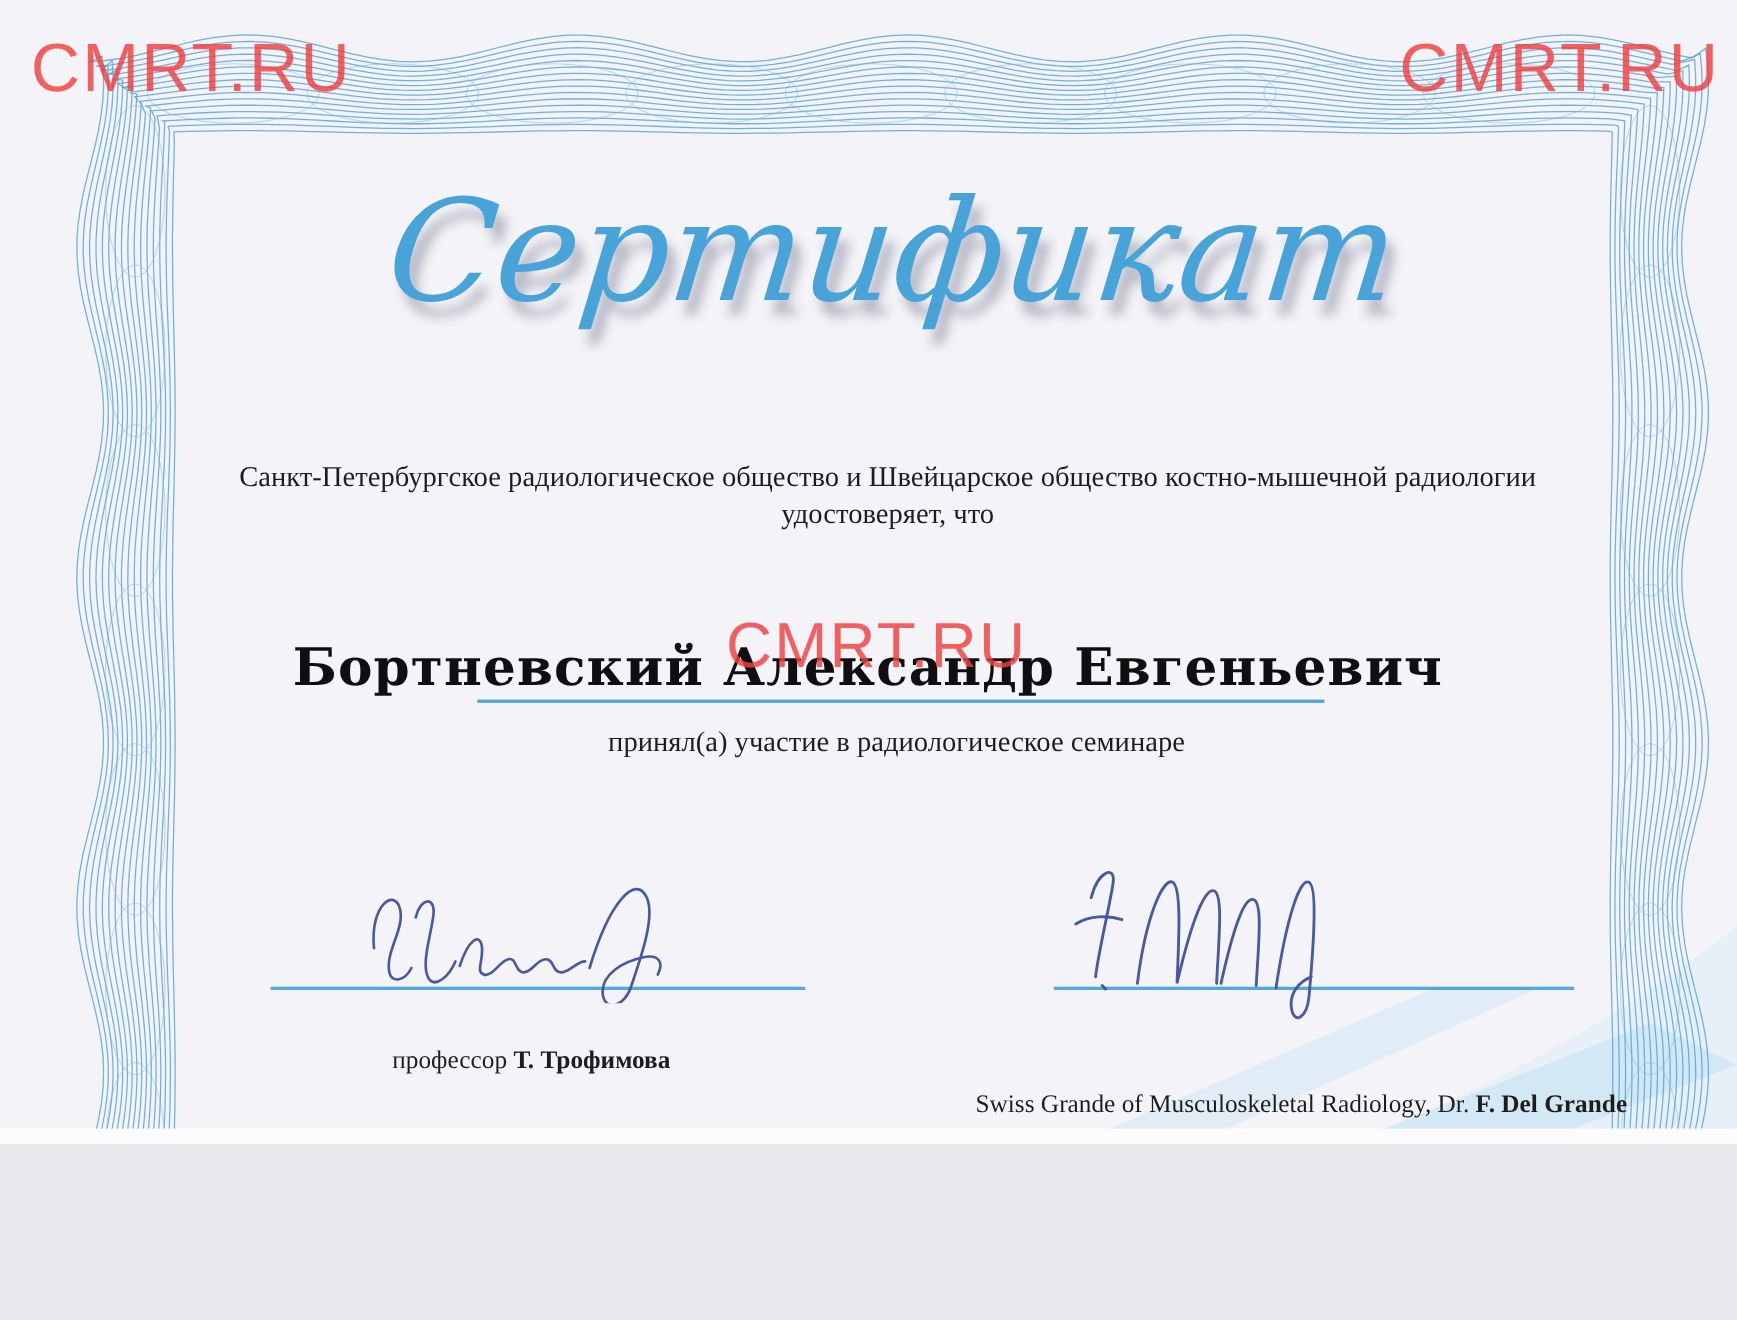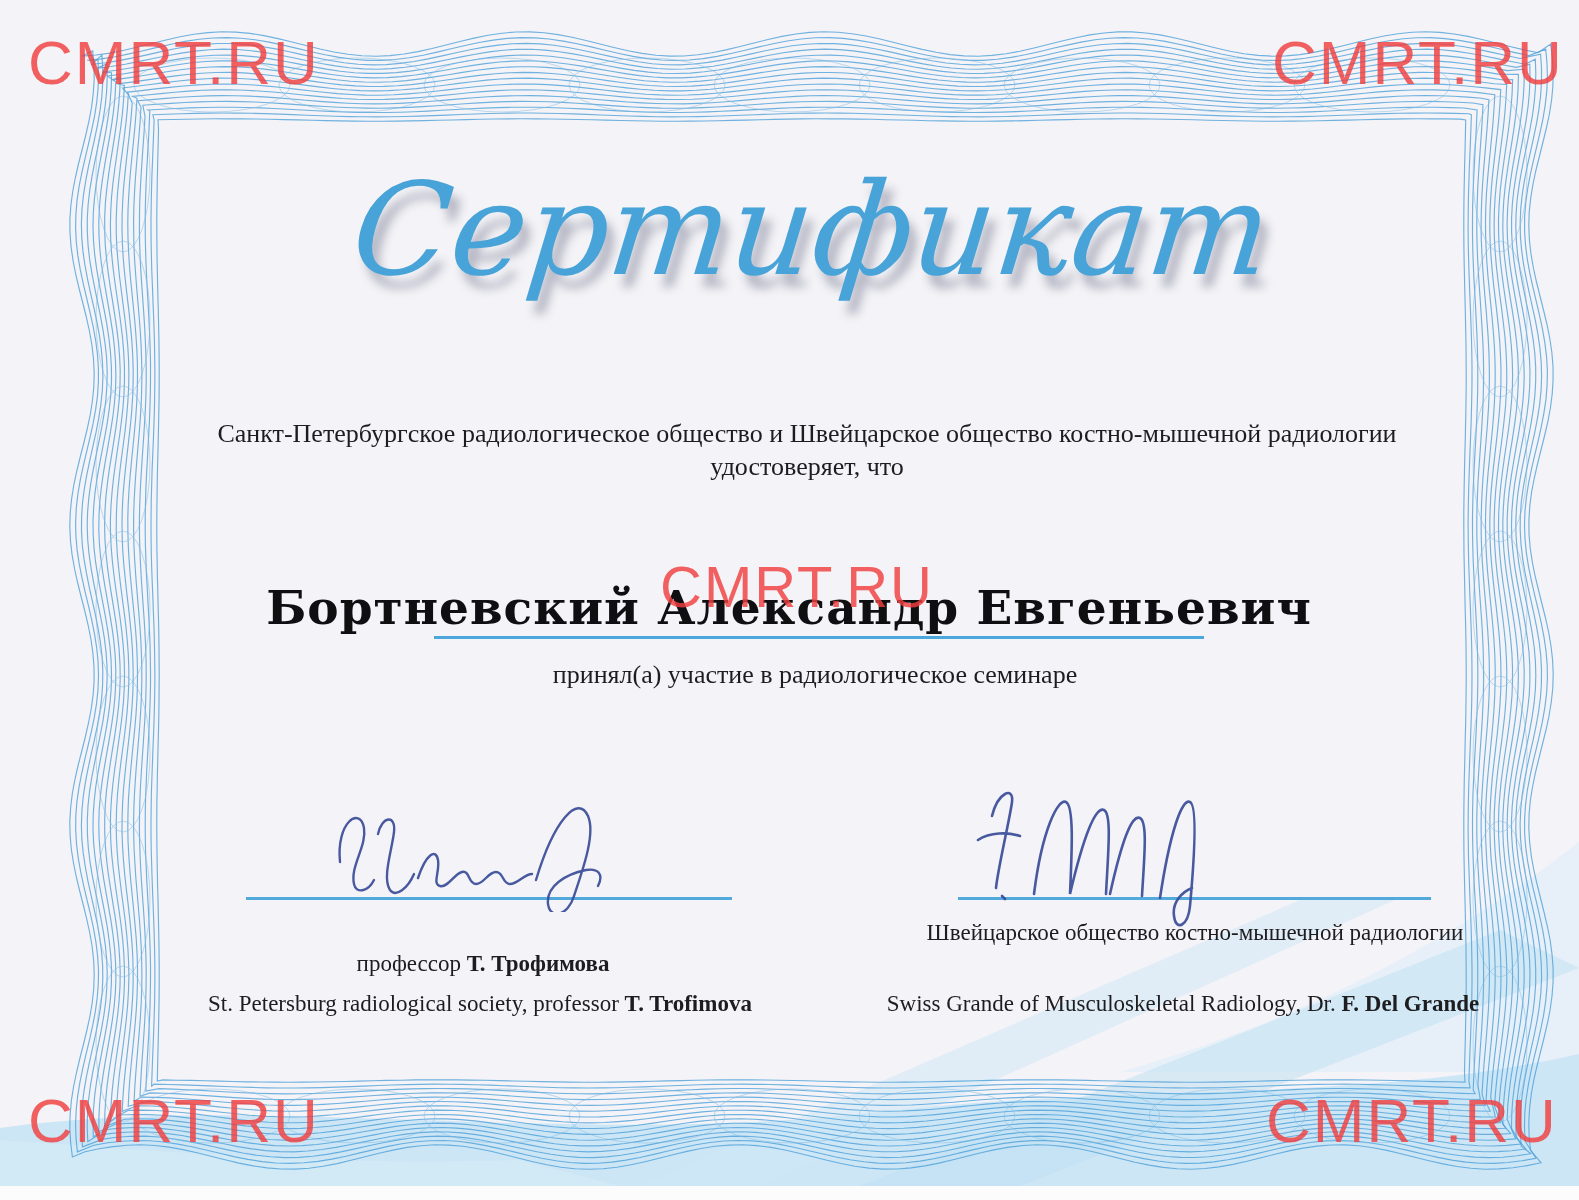--- a/index.html
+++ b/index.html
@@ -1,17 +1,17 @@
 <!DOCTYPE html>
 <html><head>
 <meta charset="utf-8">
 <style>
   html,body{margin:0;padding:0;background:#e9e8ec;}
   .page{
-    position:relative;width:1579px;height:1200px;overflow:hidden;
+    position:relative;width:1579px;height:1040px;overflow:hidden;
     background:#f4f3f7;
     font-family:"Liberation Serif",serif;
   }
   .deco-svg{position:absolute;left:0;top:0;z-index:1;}
   .cline{position:absolute;transform:translateX(-50%);white-space:nowrap;color:#1d1d20;z-index:6;}
   .title{
     position:absolute;left:812px;top:140px;transform:translateX(-50%) skewX(-6deg);
     white-space:nowrap;
     font-family:"DejaVu Serif",serif;font-style:italic;font-size:128px;line-height:1.4;
     color:#47a3d8;z-index:5;
@@ -134,25 +134,20 @@
       <path d="M104,146 C112,82 128,50 136,54 C144,58 142,102 140,146 C154,86 166,58 174,62 C182,66 178,106 176,146"></path>
       <path d="M180,146 C192,92 202,66 210,70 C218,74 214,112 212,148"></path>
       <path d="M230,150 C240,84 252,50 260,54 C268,58 264,114 260,158 C258,178 246,184 244,168 C242,154 252,144 262,140"></path>
     </g>
   </svg>
 
   <div class="cline org-line" style="left:483px;top:951px;">
     <span>профессор</span>
     <b>Т. Трофимова</b>
   </div>
-  <div class="cline org-line" style="left:1195px;top:920px;">Швейцарское общество костно-мышечной радиологии</div>
 
-  <div class="cline en-line" style="left:480px;top:991px;">
-    <span>St. Petersburg radiological society, professor</span>
-    <b>T. Trofimova</b>
-  </div>
   <div class="cline en-line" style="left:1183px;top:991px;">
     <span>Swiss Grande of Musculoskeletal Radiology, Dr.</span>
     <b>F. Del Grande</b>
   </div>
 
   <div class="white-strip"></div>
 </div>
 
 </body></html>

